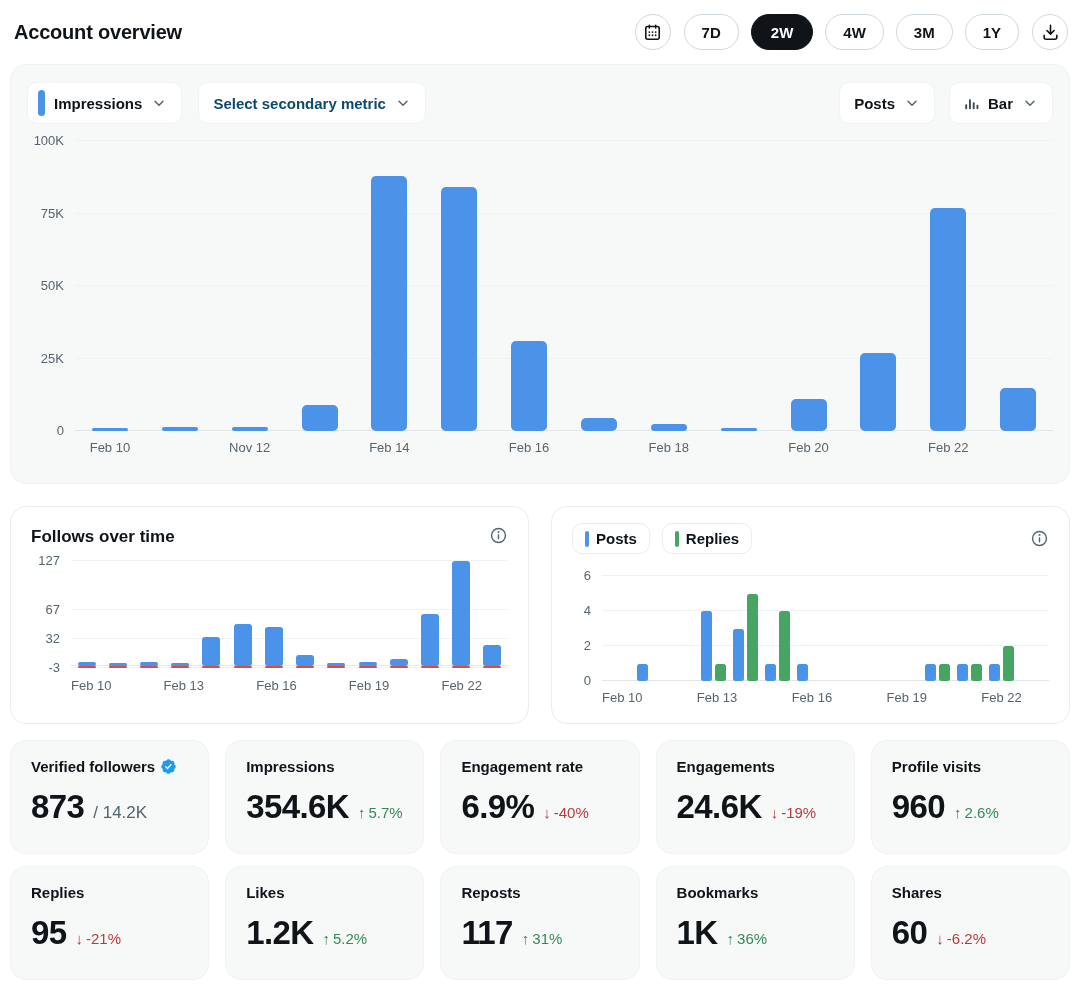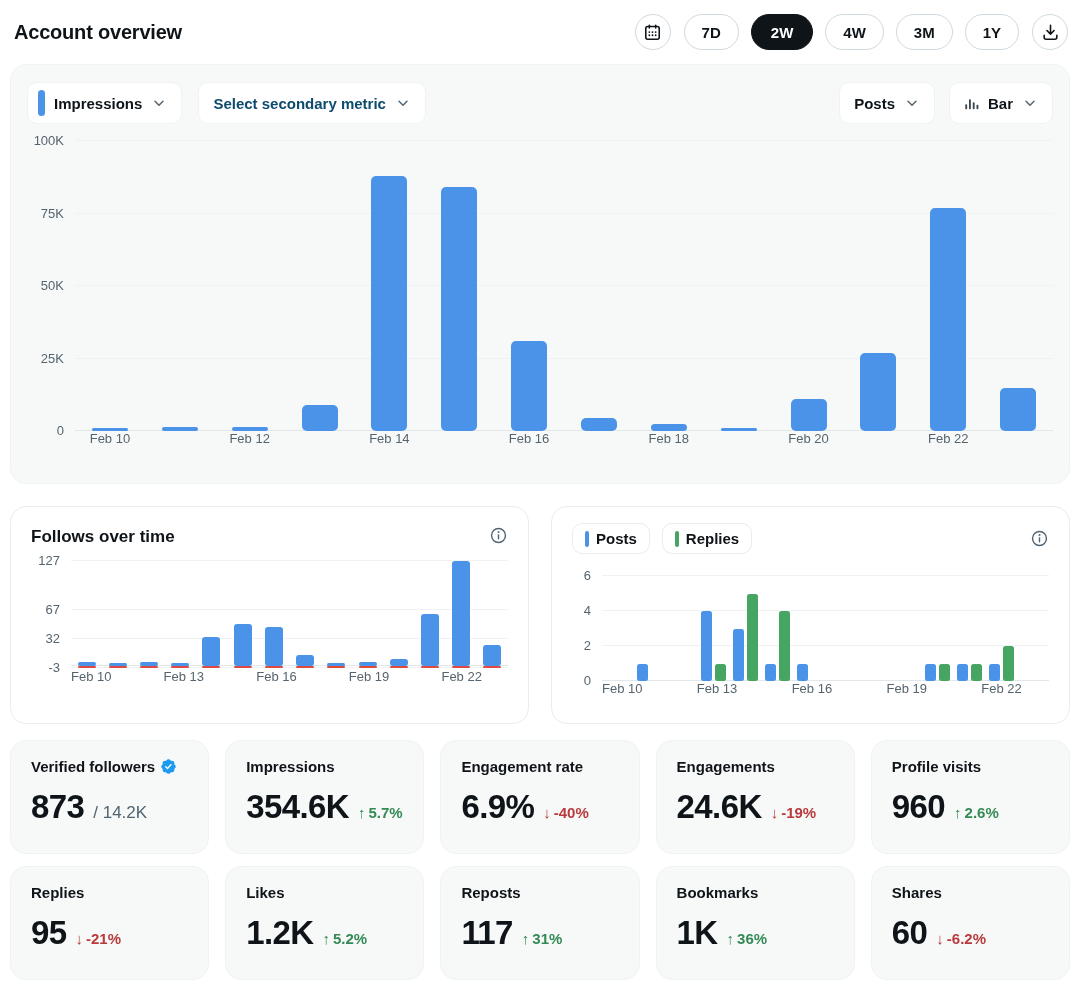--- a/index.html
+++ b/index.html
@@ -30,42 +30,42 @@
 
   
   .chart-area { position:relative; margin-top:16px; }
   .plot { position:relative; }
   .gridline { position:absolute; left:0; right:0; height:1px; background:#eef2f4; }
   .gridline.zero { background:#e2e8ea; }
   .ylab { position:absolute; text-align:right; font-size:13px; color:#56646e; line-height:15px; }
   .slots { position:absolute; inset:0; display:flex; }
   .slot { flex:1; position:relative; }
   .bar { position:absolute; }
-  .xlabels { display:flex; }
+  .xlabels { display:flex; margin-top:9px; }
   .xcell { flex:1; display:flex; justify-content:center; font-size:13px; color:#56646e; white-space:nowrap; }
 
   
   .mid-row { display:grid; grid-template-columns:1fr 1fr; gap:22px; margin-top:22px;border-radius:23px; }
   .mid-card { height:218px; background:#fff; border:1px solid #e8edef; border-radius:16px; padding:16px 20px; }
   .mid-head { display:flex; align-items:center; justify-content:space-between; }
   .mid-title { font-size:17px; font-weight:700; padding-top:4px; }
   .info { display:flex; cursor:pointer; }
   .legend { display:flex; gap:12px; }
   .chip { display:flex; align-items:center; gap:7px; background:#fff; border:1px solid #e8edef; border-radius:10px;
           padding:6px 12px; font:700 15px "Liberation Sans", sans-serif; color:#0f1419; cursor:pointer; }
   .swatch { width:4px; height:16px; border-radius:2px; }
 
   
   .stats { display:grid; grid-template-columns:repeat(5,1fr); gap:12px 16px; margin-top:16px; }
   .stat-card { height:114px; background:#f7f9f9; border:1px solid #eff3f4; border-radius:16px; padding:17px 20px; }
   .stat-label { display:flex; align-items:center; gap:5px; font-size:15px; font-weight:700; }
   .stat-valrow { display:flex; align-items:baseline; gap:9px; margin-top:13px; }
   .stat-value { font-size:33px; font-weight:800; letter-spacing:-0.6px; }
   .stat-suffix { font-size:17px; color:#536471; }
-  .stat-delta { font-size:15px; font-weight:700; }
+  .stat-delta { font-size:15px; font-weight:400; }
   .delta-up { color:#348a56; }
   .delta-down { color:#b9393c; }
 </style>
 </head>
 <body>
 
 <div class="page">
 
   <div class="topbar">
     <h1 class="title">Account overview</h1>
@@ -204,21 +204,21 @@
                 <div class="bar" style="width: 36px; height: 223.3px; background: rgb(75, 147, 232); border-radius: 5px; left: 50%; transform: translateX(-50%); bottom: 0px;"></div>
               </div>
               <div class="slot">
                 <div class="bar" style="width: 36px; height: 43.5px; background: rgb(75, 147, 232); border-radius: 5px; left: 50%; transform: translateX(-50%); bottom: 0px;"></div>
               </div>
             </div>
           </div>
           <div class="xlabels">
             <div class="xcell">Feb 10</div>
             <div class="xcell"></div>
-            <div class="xcell">Feb 12</div>
+            <div class="xcell">Nov 12</div>
             <div class="xcell"></div>
             <div class="xcell">Feb 14</div>
             <div class="xcell"></div>
             <div class="xcell">Feb 16</div>
             <div class="xcell"></div>
             <div class="xcell">Feb 18</div>
             <div class="xcell"></div>
             <div class="xcell">Feb 20</div>
             <div class="xcell"></div>
             <div class="xcell">Feb 22</div>

